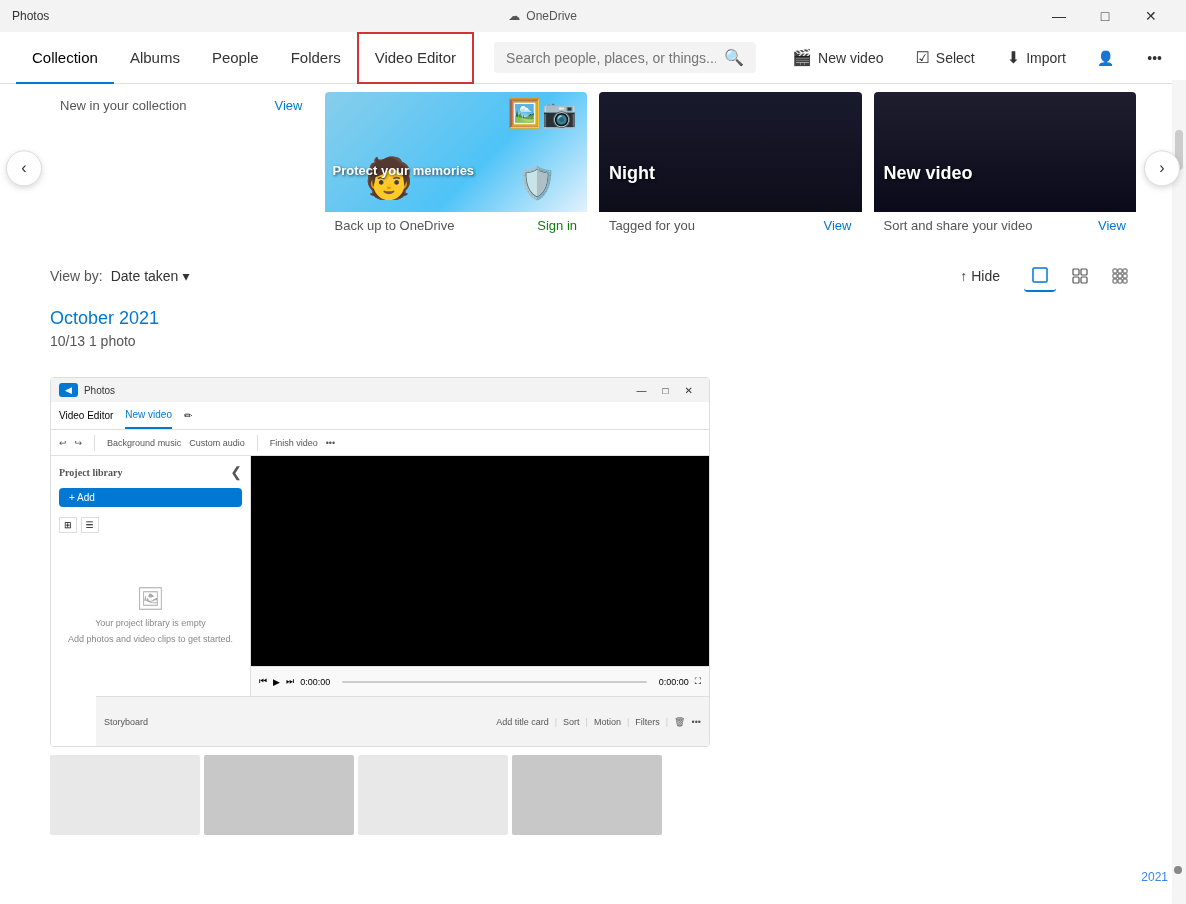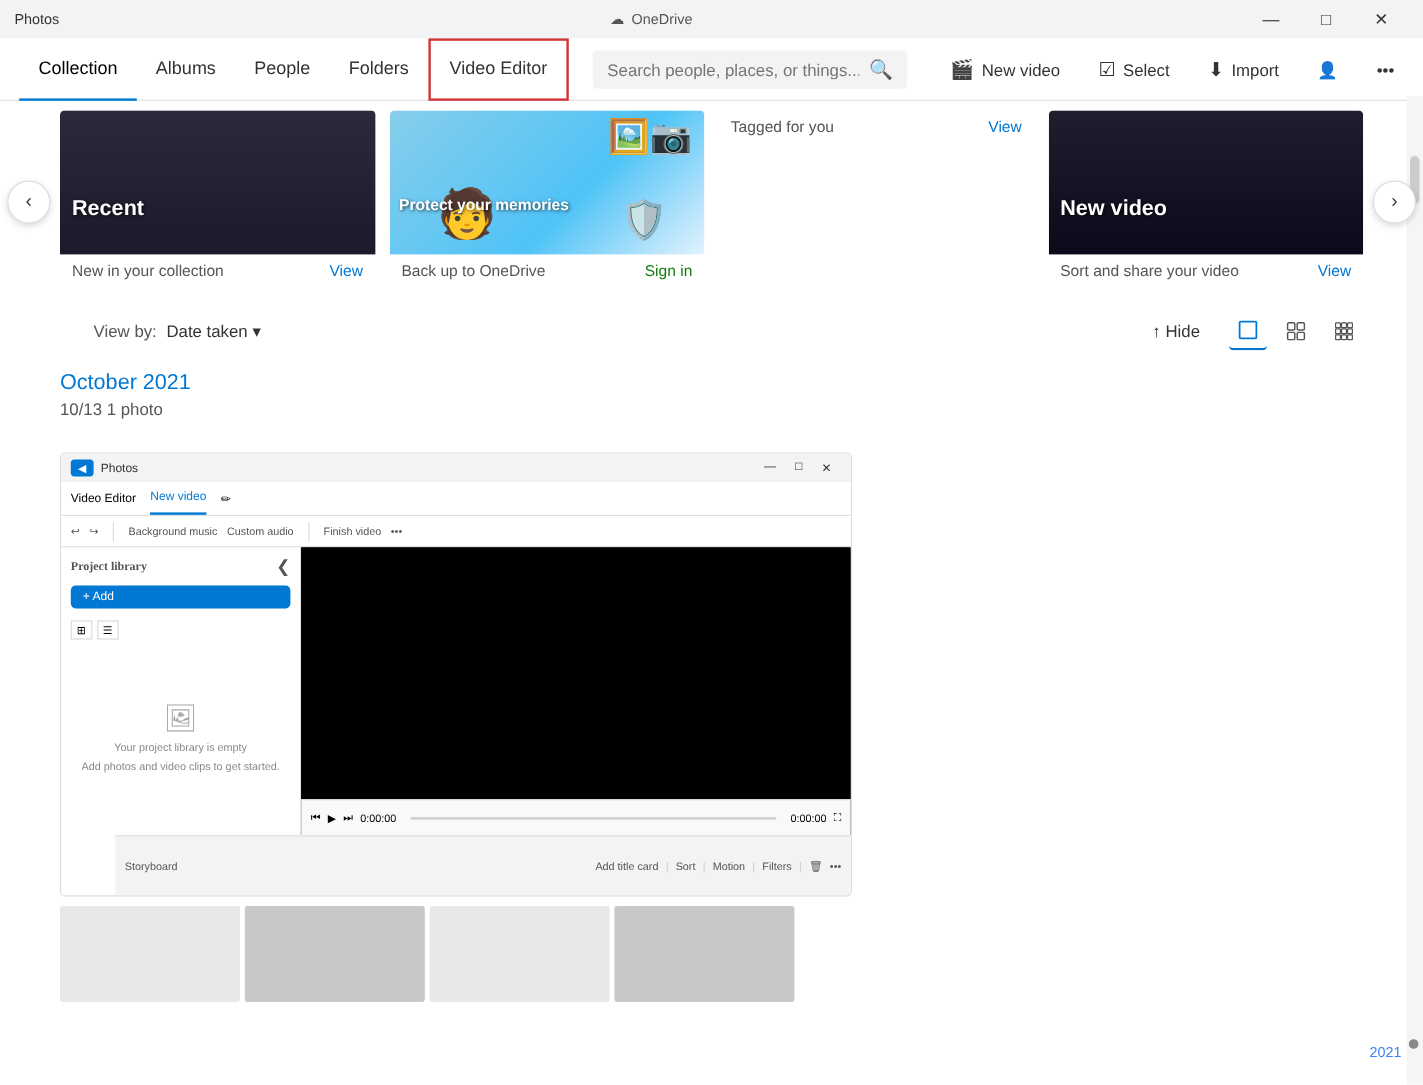--- a/index.html
+++ b/index.html
@@ -91,21 +91,21 @@
 
     
     .card-dark-bg { background: #1a1a2e; width: 100%; height: 120px; position: relative; }
 
     
     .toolbar-row {
       display: flex; align-items: center; justify-content: space-between;
       padding: 8px 50px 4px 50px;
     }
     .toolbar-left { display: flex; align-items: center; gap: 8px; }
-    .view-by-label { font-size: 14px; color: #555; margin-left: 28px; }
+    .view-by-label { font-size: 14px; color: #555; }
     .view-by-select {
       display: flex; align-items: center; gap: 4px;
       font-size: 14px; cursor: pointer; color: #333;
     }
     .toolbar-right { display: flex; align-items: center; gap: 8px; }
     .hide-btn { display: flex; align-items: center; gap: 4px; font-size: 14px; color: #333; cursor: pointer; margin-right: 16px; }
     .view-icon-btn {
       width: 32px; height: 32px; display: flex; align-items: center; justify-content: center;
       border: none; background: transparent; cursor: pointer; font-size: 16px; color: #333;
       border-radius: 4px;
@@ -266,23 +266,20 @@
       <span>•••</span>
     </button>
   </div>
 </div>
 
 <div class="featured-section">
   <button class="nav-arrow left">‹</button>
   <div class="featured-cards">
 
     <div class="featured-card">
-      <div class="card-dark-bg" style="background: linear-gradient(to bottom, #2a2a3a, #1a1a2a);">
-        <div class="card-title">Recent</div>
-      </div>
       <div class="card-footer">
         <span>New in your collection</span>
         <a class="card-link">View</a>
       </div>
     </div>
 
     <div class="featured-card">
       <div class="protect-card-bg">
         <div class="protect-illustration">
           <div class="char-head">🧑</div>
@@ -291,20 +288,23 @@
         </div>
         <div class="card-title" style="bottom: 34px; font-size: 13px; left: 8px;">Protect your memories</div>
       </div>
       <div class="card-footer">
         <span>Back up to OneDrive</span>
         <a class="card-link-green">Sign in</a>
       </div>
     </div>
 
     <div class="featured-card">
+      <div class="card-dark-bg" style="background: linear-gradient(to bottom, #1a1a2e, #0d0d1a);">
+        <div class="card-title">Night</div>
+      </div>
       <div class="card-footer">
         <span>Tagged for you</span>
         <a class="card-link">View</a>
       </div>
     </div>
 
     <div class="featured-card">
       <div class="card-dark-bg" style="background: linear-gradient(to bottom, #1e1e2e, #0a0a1a);">
         <div class="card-title">New video</div>
       </div>

